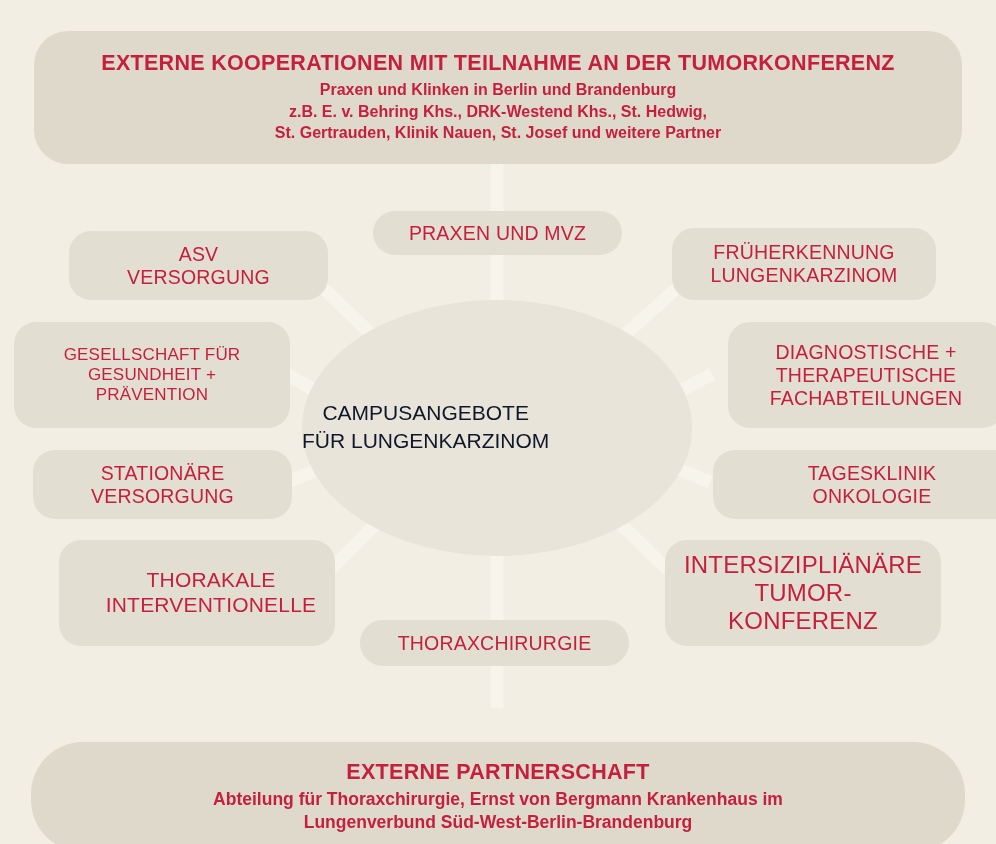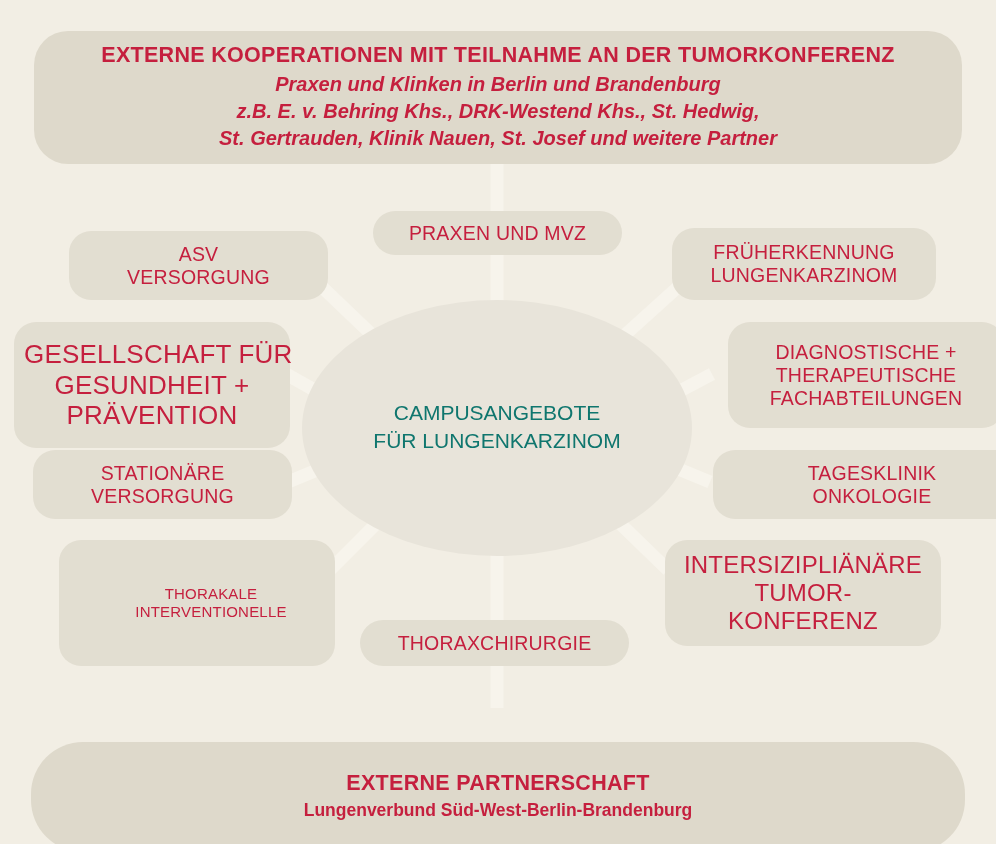--- a/index.html
+++ b/index.html
@@ -66,65 +66,64 @@
     font-weight: bold;
     font-stretch: condensed;
   }
 
   #banner-top {
     left: 34px; top: 31px;
     width: 928px; height: 133px;
     border-radius: 34px;
   }
   #banner-top .btitle { font-size: 21.5px; margin-bottom: 3px; }
-  #banner-top .bline  { font-size: 20px; line-height: 1.34; font-style: italic; }
+  #banner-top .bline  { font-size: 16px; line-height: 1.34; }
 
   #banner-bottom {
     left: 31px; top: 742px;
     width: 934px; height: 110px;
     border-radius: 52px;
   }
   #banner-bottom .btitle { font-size: 21.5px; margin-bottom: 3px; }
   #banner-bottom .bline  { font-size: 17.5px; line-height: 1.34; }
 
   
   #center-ellipse {
     position: absolute;
     left: 302px; top: 331px;
     width: 390px; height: 192px;
     background: #e8e4da;
     border-radius: 50%;
     display: flex;
     align-items: center;
-    justify-content: center;
     text-align: center;
-    color: #0f766e;
+    color: #0f172a;
     font-size: 21px;
     line-height: 1.32;
     z-index: 2;
   }
   #center-ellipse .ln { display: block; white-space: nowrap; }
 
   
   #center-oval-shape {
     position: absolute;
     left: 302px; top: 331px;
     width: 390px; height: 192px;
     z-index: 2;
   }
 
   
   #node-praxen        { left: 373px; top: 211px; width: 249px; height: 44px;  font-size: 19.5px; border-radius: 22px; }
   #node-asv           { left:  69px; top: 231px; width: 259px; height: 69px;  font-size: 19.5px; border-radius: 22px; }
   #node-frueh         { left: 672px; top: 228px; width: 264px; height: 72px;  font-size: 19.5px; border-radius: 22px; justify-content: center; }
-  #node-gesellschaft  { left:  14px; top: 322px; width: 276px; height: 126px; font-size: 26px; border-radius: 22px; }
+  #node-gesellschaft  { left:  14px; top: 322px; width: 276px; height: 106px; font-size: 17px; border-radius: 22px; }
   #node-diag          { left: 708px; top: 322px; width: 276px; height: 106px; font-size: 19.5px; border-radius: 22px; margin-left: 20px; }
   #node-stationaer    { left:  33px; top: 450px; width: 259px; height: 69px;  font-size: 19.5px; border-radius: 22px; }
   #node-tagesklinik   { left: 713px; top: 450px; width: 318px; height: 69px;  font-size: 19.5px; border-radius: 22px; }
-  #node-thorakale     { left:  59px; top: 540px; width: 276px; height: 126px; font-size: 15px; border-radius: 22px; padding-left: 28px; }
+  #node-thorakale     { left:  59px; top: 540px; width: 276px; height: 106px; font-size: 21px; border-radius: 22px; padding-left: 28px; }
   #node-tumorkonf     { left: 665px; top: 540px; width: 276px; height: 106px; font-size: 24px; border-radius: 22px; }
   #node-thoraxchir    { left: 360px; top: 620px; width: 269px; height: 46px;  font-size: 19.5px; border-radius: 23px; }
 </style>
 </head>
 <body>
 
 <div id="diagram">
 
   <svg class="spokes" viewBox="0 0 996 844" width="996" height="844">
     <g stroke="#f7f4ec" stroke-linecap="butt" fill="none">
@@ -231,16 +230,17 @@
   </div>
 
   <div id="node-thoraxchir" class="node">
     <div class="lines">
       <span class="ln">THORAXCHIRURGIE</span>
     </div>
   </div>
 
   <div id="banner-bottom" class="banner">
     <span class="btitle">EXTERNE PARTNERSCHAFT</span>
+    <span class="bline">Abteilung für Thoraxchirurgie, Ernst von Bergmann Krankenhaus im</span>
     <span class="bline">Lungenverbund Süd-West-Berlin-Brandenburg</span>
   </div>
 
 </div>
 
 </body></html>

